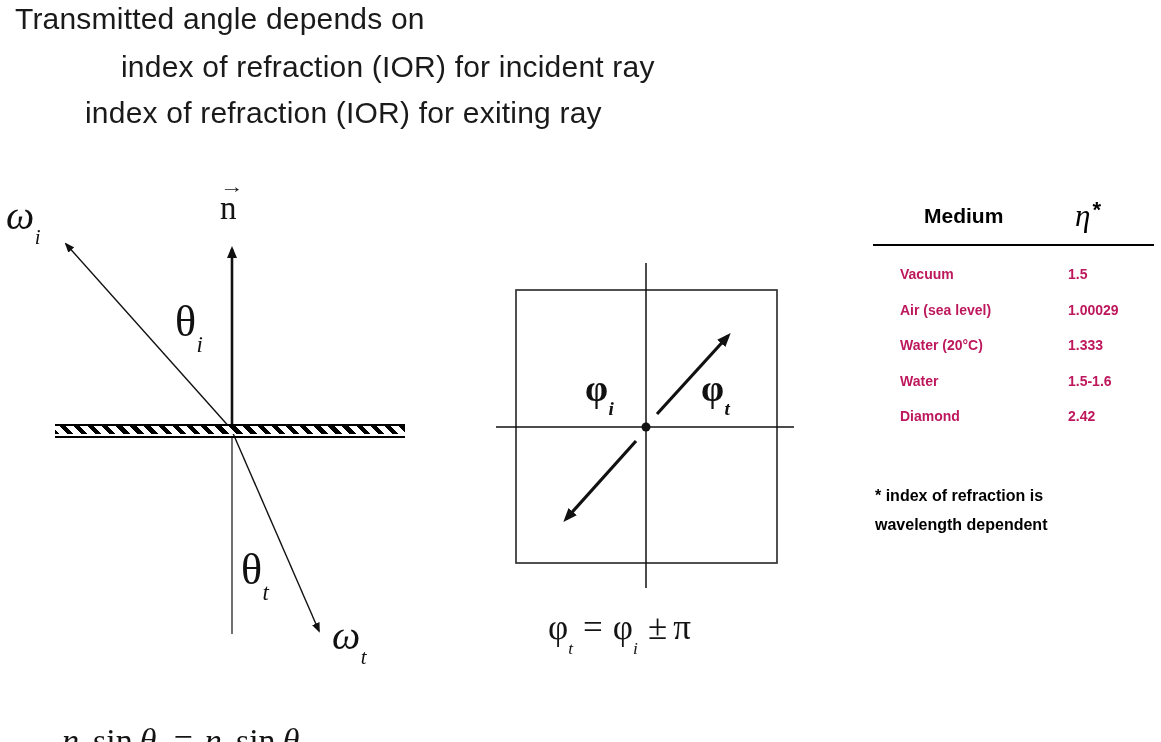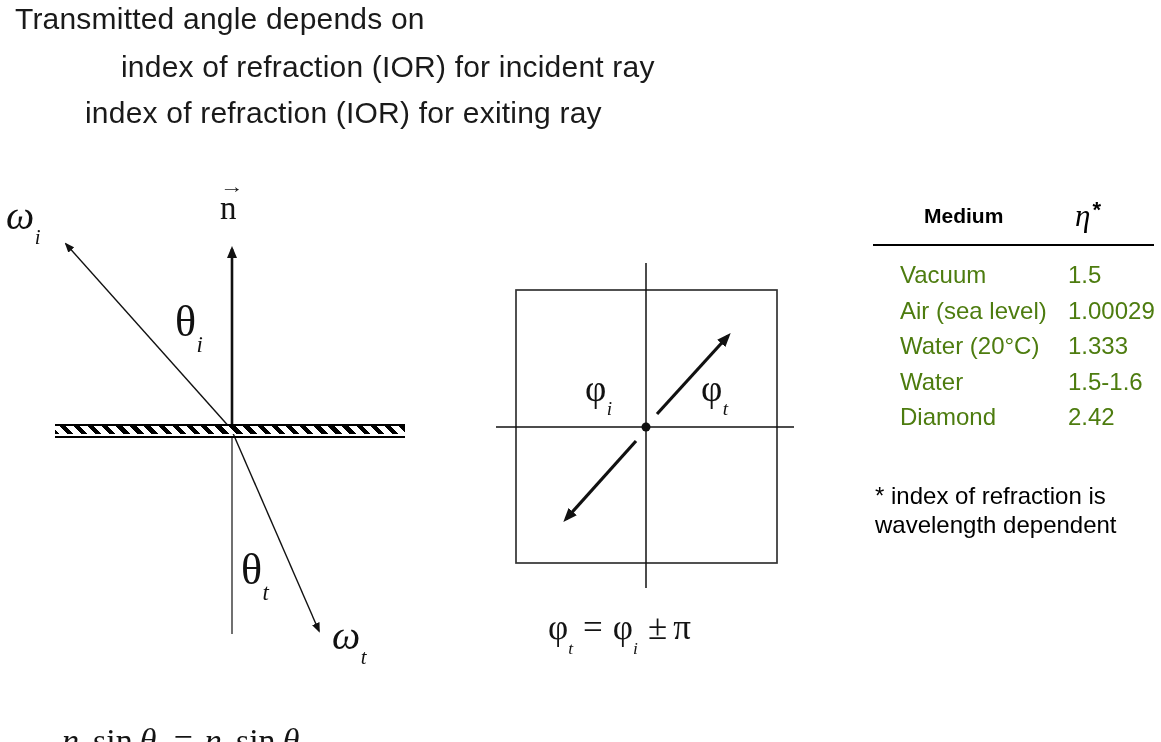--- a/index.html
+++ b/index.html
@@ -15,21 +15,21 @@
   .tl2 { left:85px;  top:50px;margin-left:36px; }
   .tl3 { left:85px;  top:96px; }
 
   
   .math { position:absolute; font-family:"Liberation Serif", serif; color:#111; white-space:nowrap; line-height:1; }
   .math sub { font-size:.52em; font-style:italic; line-height:1; position:relative; top:.28em; left:.02em; }
   .up { font-style:normal; }
 
   .omega-lab { font-size:40px; font-style:italic; }
   .theta-lab { font-size:44px;text-align:center; }
-  .phi-lab   { font-size:37px; }
+  .phi-lab   { font-size:37px;font-weight:bold; }
 
   
   .nvec { position:absolute; left:220px; top:192px; font-family:"Liberation Serif", serif; font-size:33px; line-height:1; }
   .nvec .vec { position:absolute; left:0px; top:-15px; font-size:19px; transform:scaleX(1.25); transform-origin:left; }
 
   
   .surface-bar {
     position:absolute; left:55px; top:424px; width:350px; height:14px;
     box-sizing:border-box;
     border-top:2px solid #000; border-bottom:2px solid #000;
@@ -54,25 +54,25 @@
   .phi-eq .eqs { margin:0 10px; }
   .phi-eq .pm  { margin:0 6px 0 10px; }
 
   
   .ior-table { position:absolute; left:873px; top:190px; width:281px; }
   .ior-header { position:relative; height:54px; border-bottom:2px solid #000; }
   .ior-header .h-medium { position:absolute; left:27px; top:14px; font-size:21px; font-weight:bold; color:#000;margin-left:24px; }
   .ior-header .h-eta { position:absolute; left:202px; top:8px; font-family:"Liberation Serif", serif; font-size:31px; font-style:italic; color:#000; }
   .ior-header .h-ast { font-family:"Liberation Sans", sans-serif; font-style:normal; font-weight:bold; font-size:22px; position:relative; top:-9px; left:2px; }
   .ior-rows { padding-top:11px; }
-  .ior-row { position:relative; height:35.5px; line-height:35.5px; font-size:24px; font-weight:normal; color:#4d7c0f; }
+  .ior-row { position:relative; height:35.5px; line-height:35.5px; font-size:14px; font-weight:bold; color:#be185d; }
   .ior-row .c-medium { position:absolute; left:27px; white-space:nowrap; }
   .ior-row .c-eta    { position:absolute; left:195px; white-space:nowrap; }
 
-  .ior-footnote { position:absolute; left:875px; top:481px; font-size:24px; font-weight:normal; color:#000; line-height:29px; }
+  .ior-footnote { position:absolute; left:875px; top:481px; font-size:16px; font-weight:bold; color:#000; line-height:29px; }
 </style>
 </head>
 <body>
 
 <div class="slide">
 
   <div class="title-line tl1">Transmitted angle depends on</div>
   <div class="title-line tl2">index of refraction (IOR) for incident ray</div>
   <div class="title-line tl3">index of refraction (IOR) for exiting ray</div>
 

